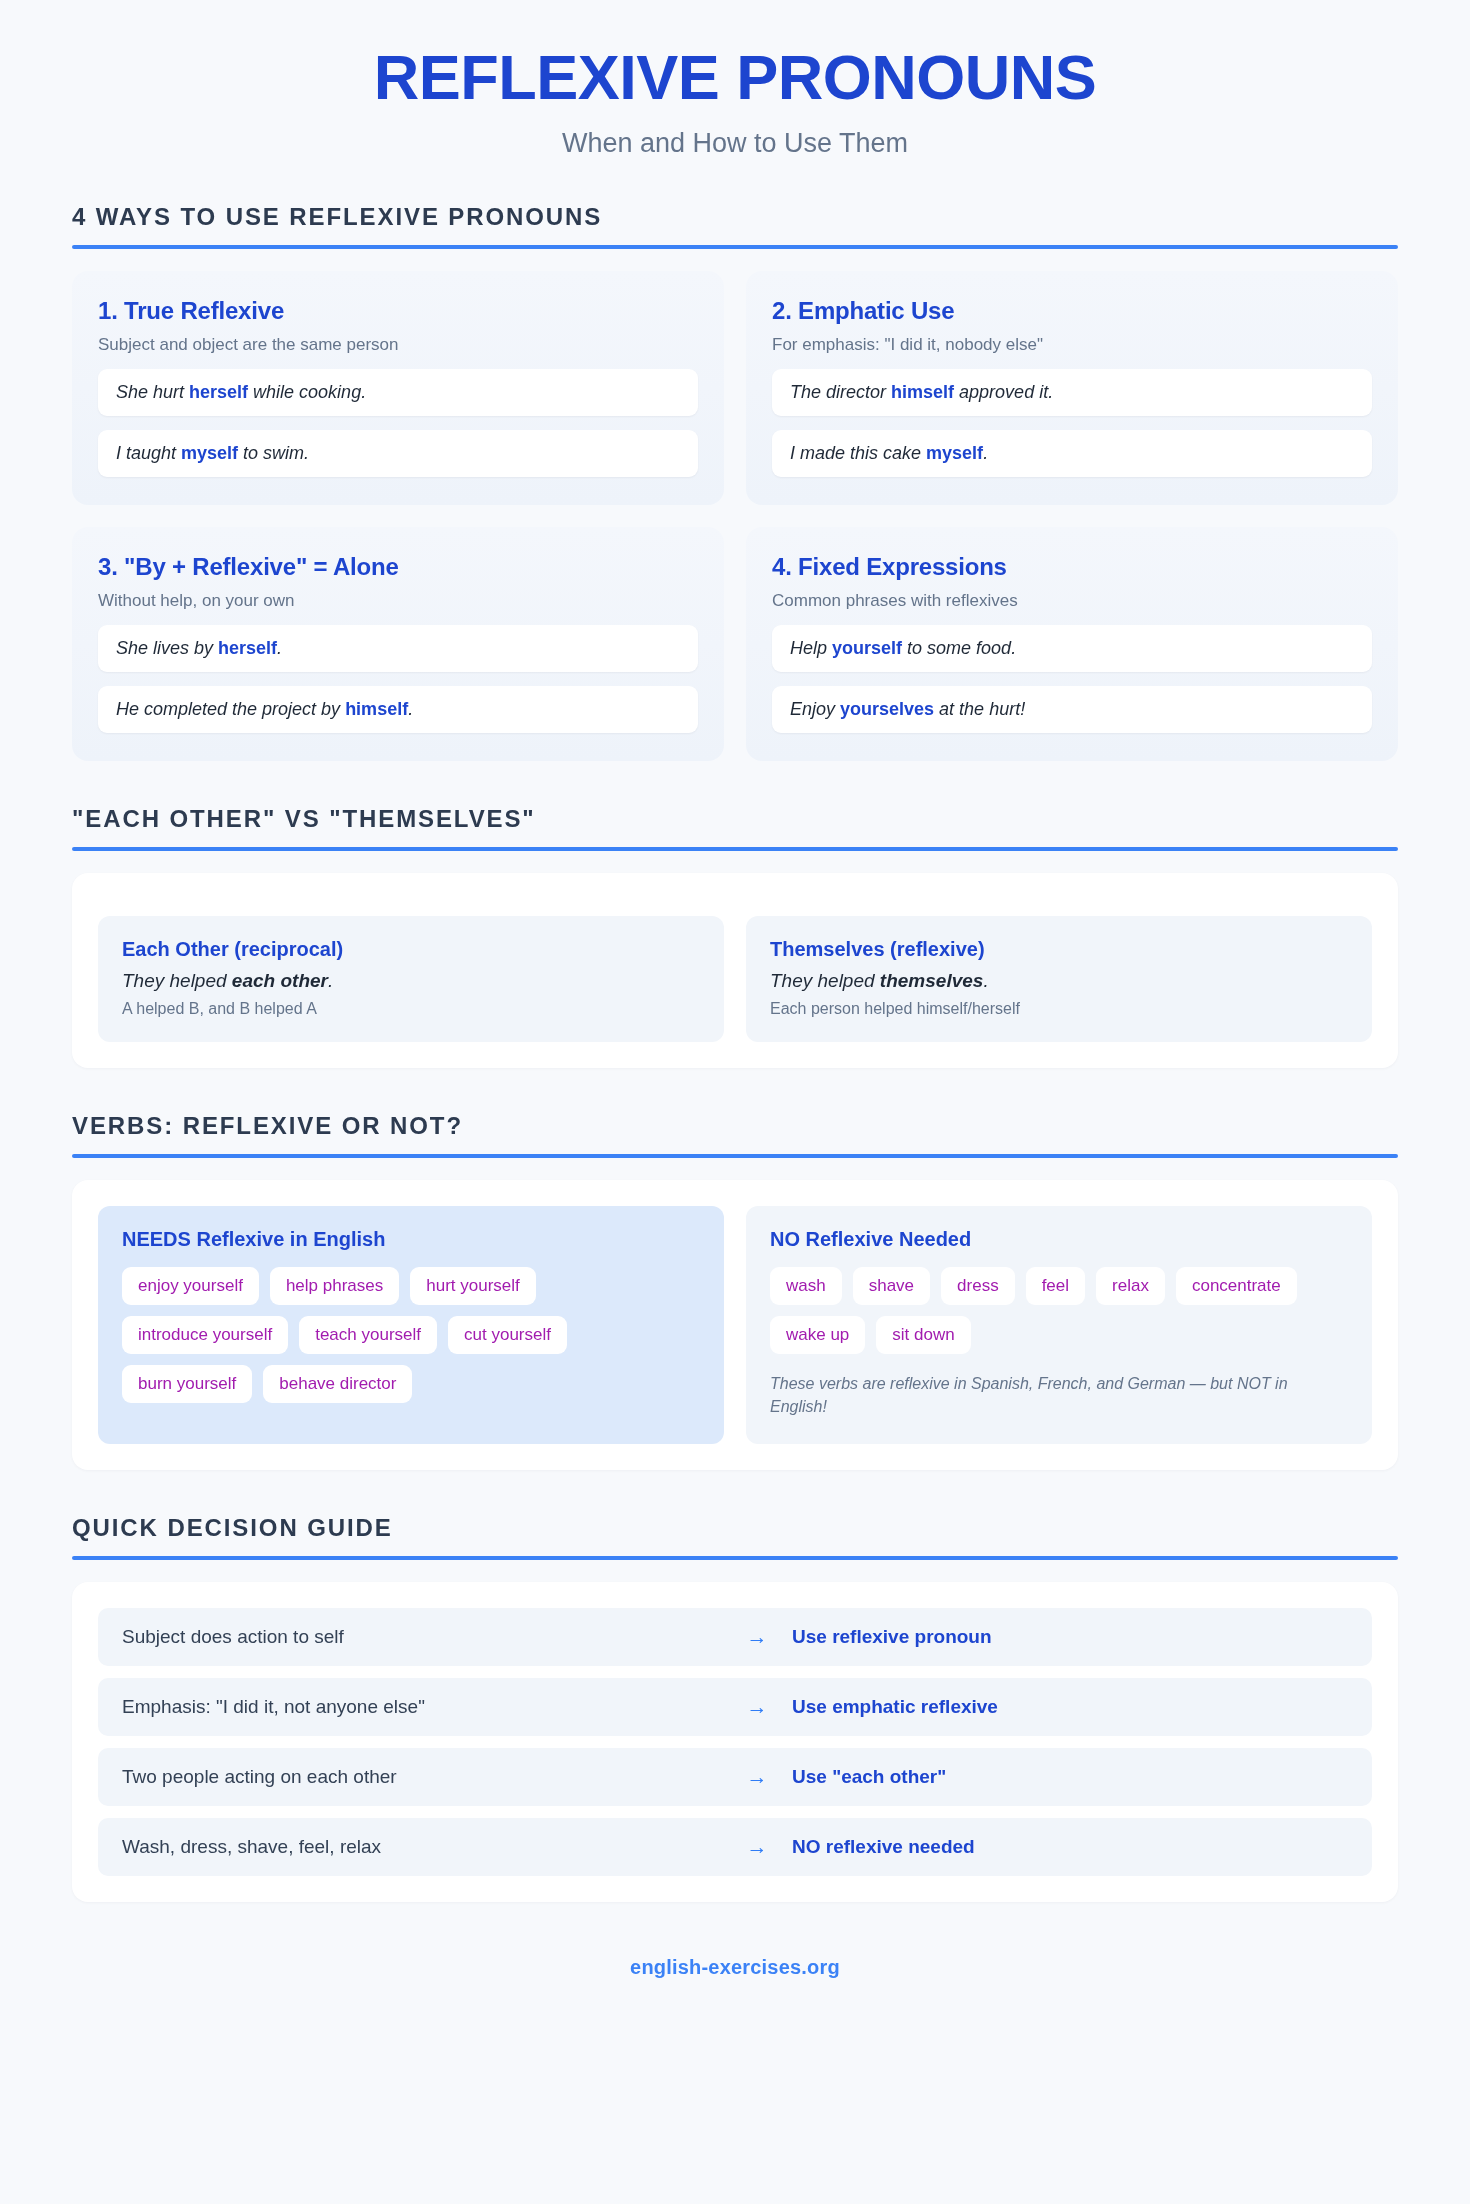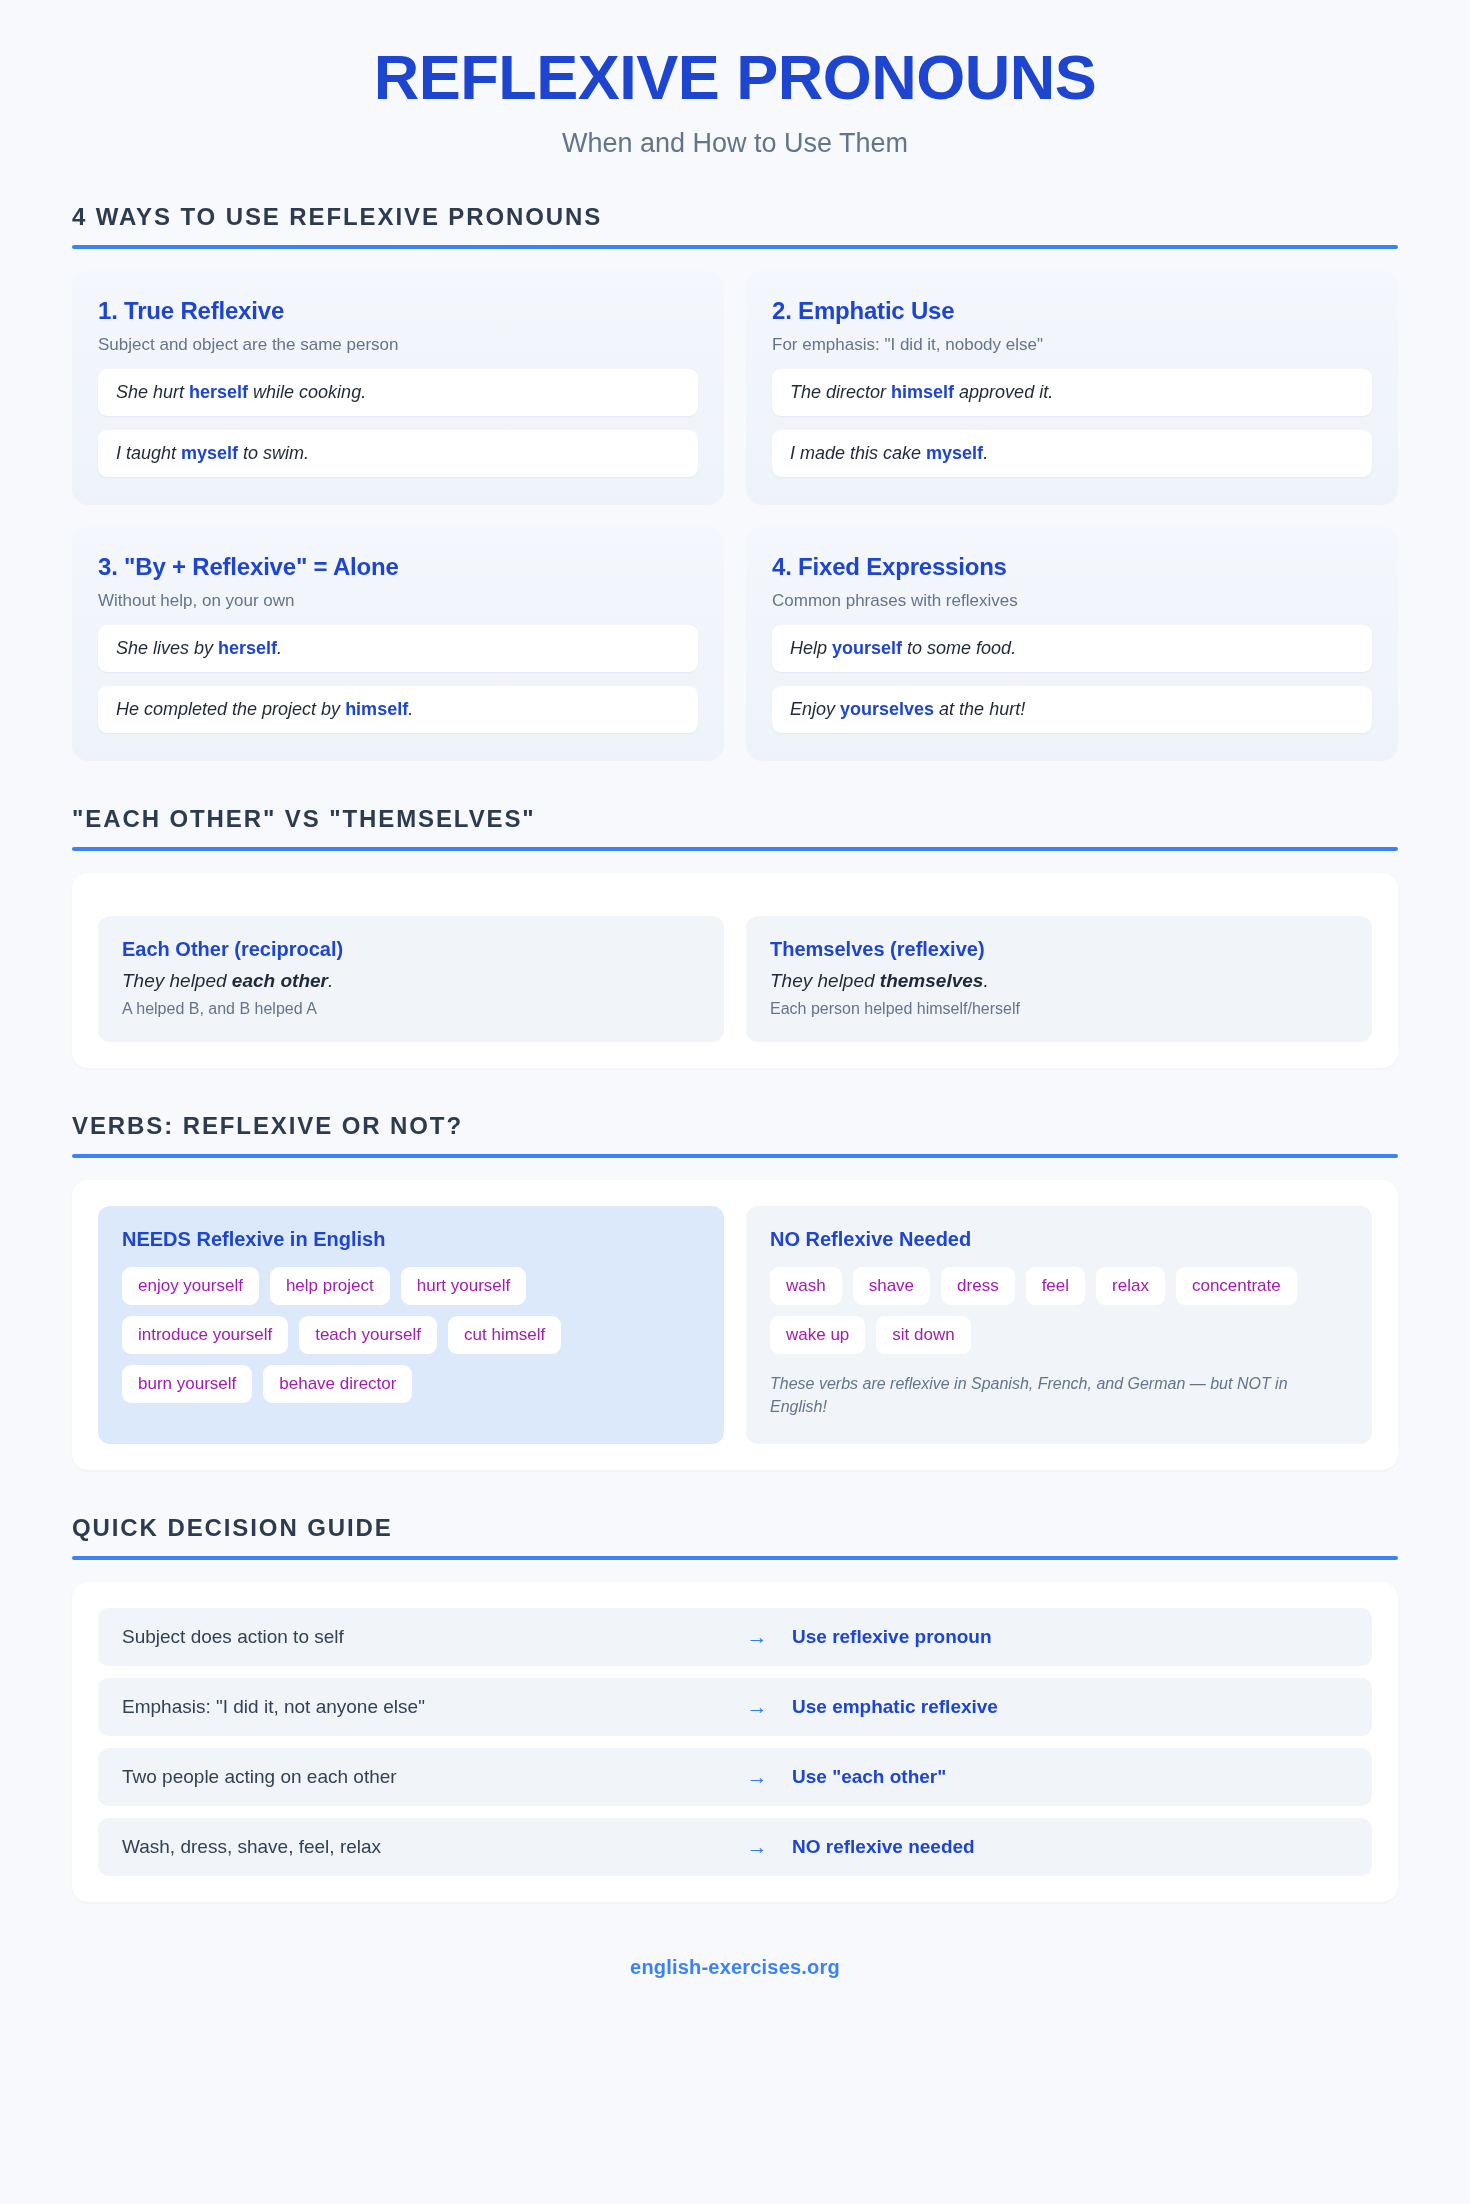--- a/index.html
+++ b/index.html
@@ -275,25 +275,25 @@
       <div class="section-rule"></div>
     </div>
 
     <div class="panel">
       <div class="verbs-grid">
 
         <div class="verbs-col needs">
           <div class="verbs-title">NEEDS Reflexive in English</div>
           <div class="chips">
             <span class="chip">enjoy yourself</span>
-            <span class="chip">help project</span>
+            <span class="chip">help phrases</span>
             <span class="chip">hurt yourself</span>
             <span class="chip">introduce yourself</span>
             <span class="chip">teach yourself</span>
-            <span class="chip">cut himself</span>
+            <span class="chip">cut yourself</span>
             <span class="chip">burn yourself</span>
             <span class="chip">behave director</span>
           </div>
         </div>
 
         <div class="verbs-col nonenn">
           <div class="verbs-title">NO Reflexive Needed</div>
           <div class="chips">
             <span class="chip">wash</span>
             <span class="chip">shave</span>

